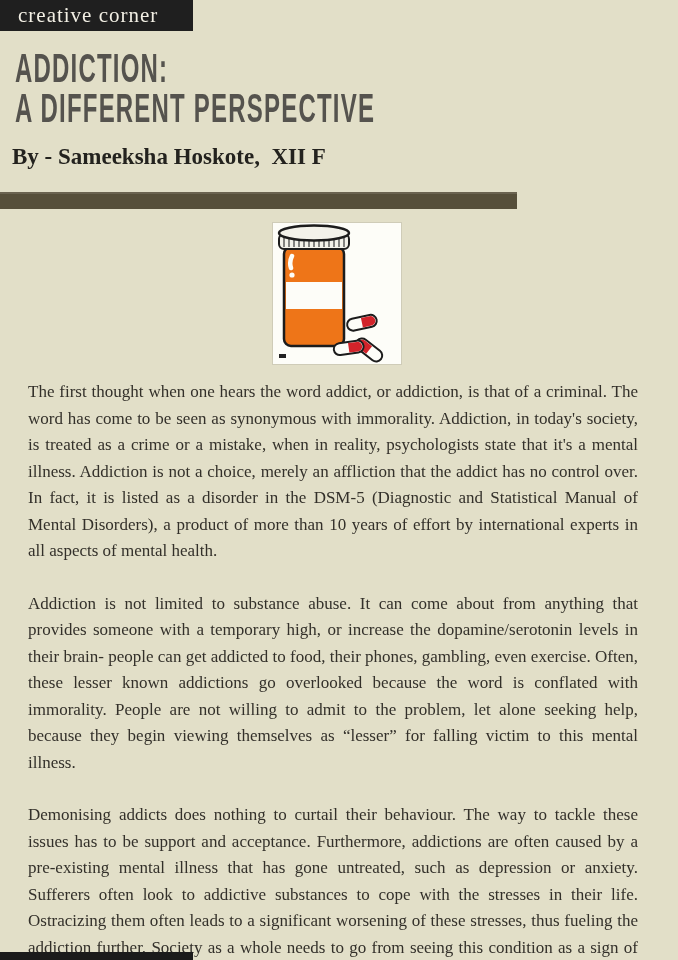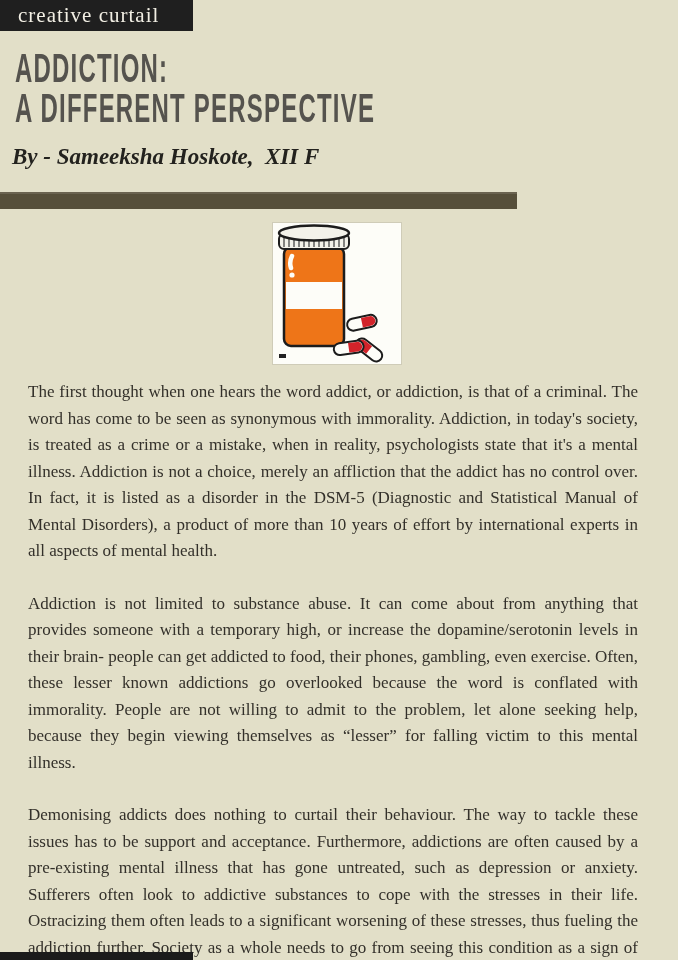--- a/index.html
+++ b/index.html
@@ -35,21 +35,20 @@
     line-height: 40px;
     color: #55534e;
     transform: scaleX(0.6);
     transform-origin: left top;
     white-space: nowrap;
   }
   .byline {
     position: absolute;
     left: 12px; top: 144px;
     font-family: "Liberation Serif", serif;
-    font-style: italic;
     font-weight: 700;
     font-size: 23px;
     color: #23221e;
     white-space: pre-wrap;
   }
   .divider {
     position: absolute;
     left: 0; top: 192px;
     width: 517px; height: 15px;
     background: #564f3a;
@@ -80,21 +79,21 @@
     left: 0; bottom: 0;
     width: 193px; height: 8px;
     background: #1b1b1b;
   }
 </style>
 </head>
 <body>
 
 <div class="page">
 
-  <div class="badge">creative curtail</div>
+  <div class="badge">creative corner</div>
 
   <h1 class="title"><span>ADDICTION:</span><br><span>A DIFFERENT PERSPECTIVE</span></h1>
 
   <div class="byline">By - Sameeksha Hoskote,  XII F</div>
 
   <div class="divider"></div>
 
   <div class="image-box">
     <svg width="128" height="141" viewBox="0 0 128 141">
 

